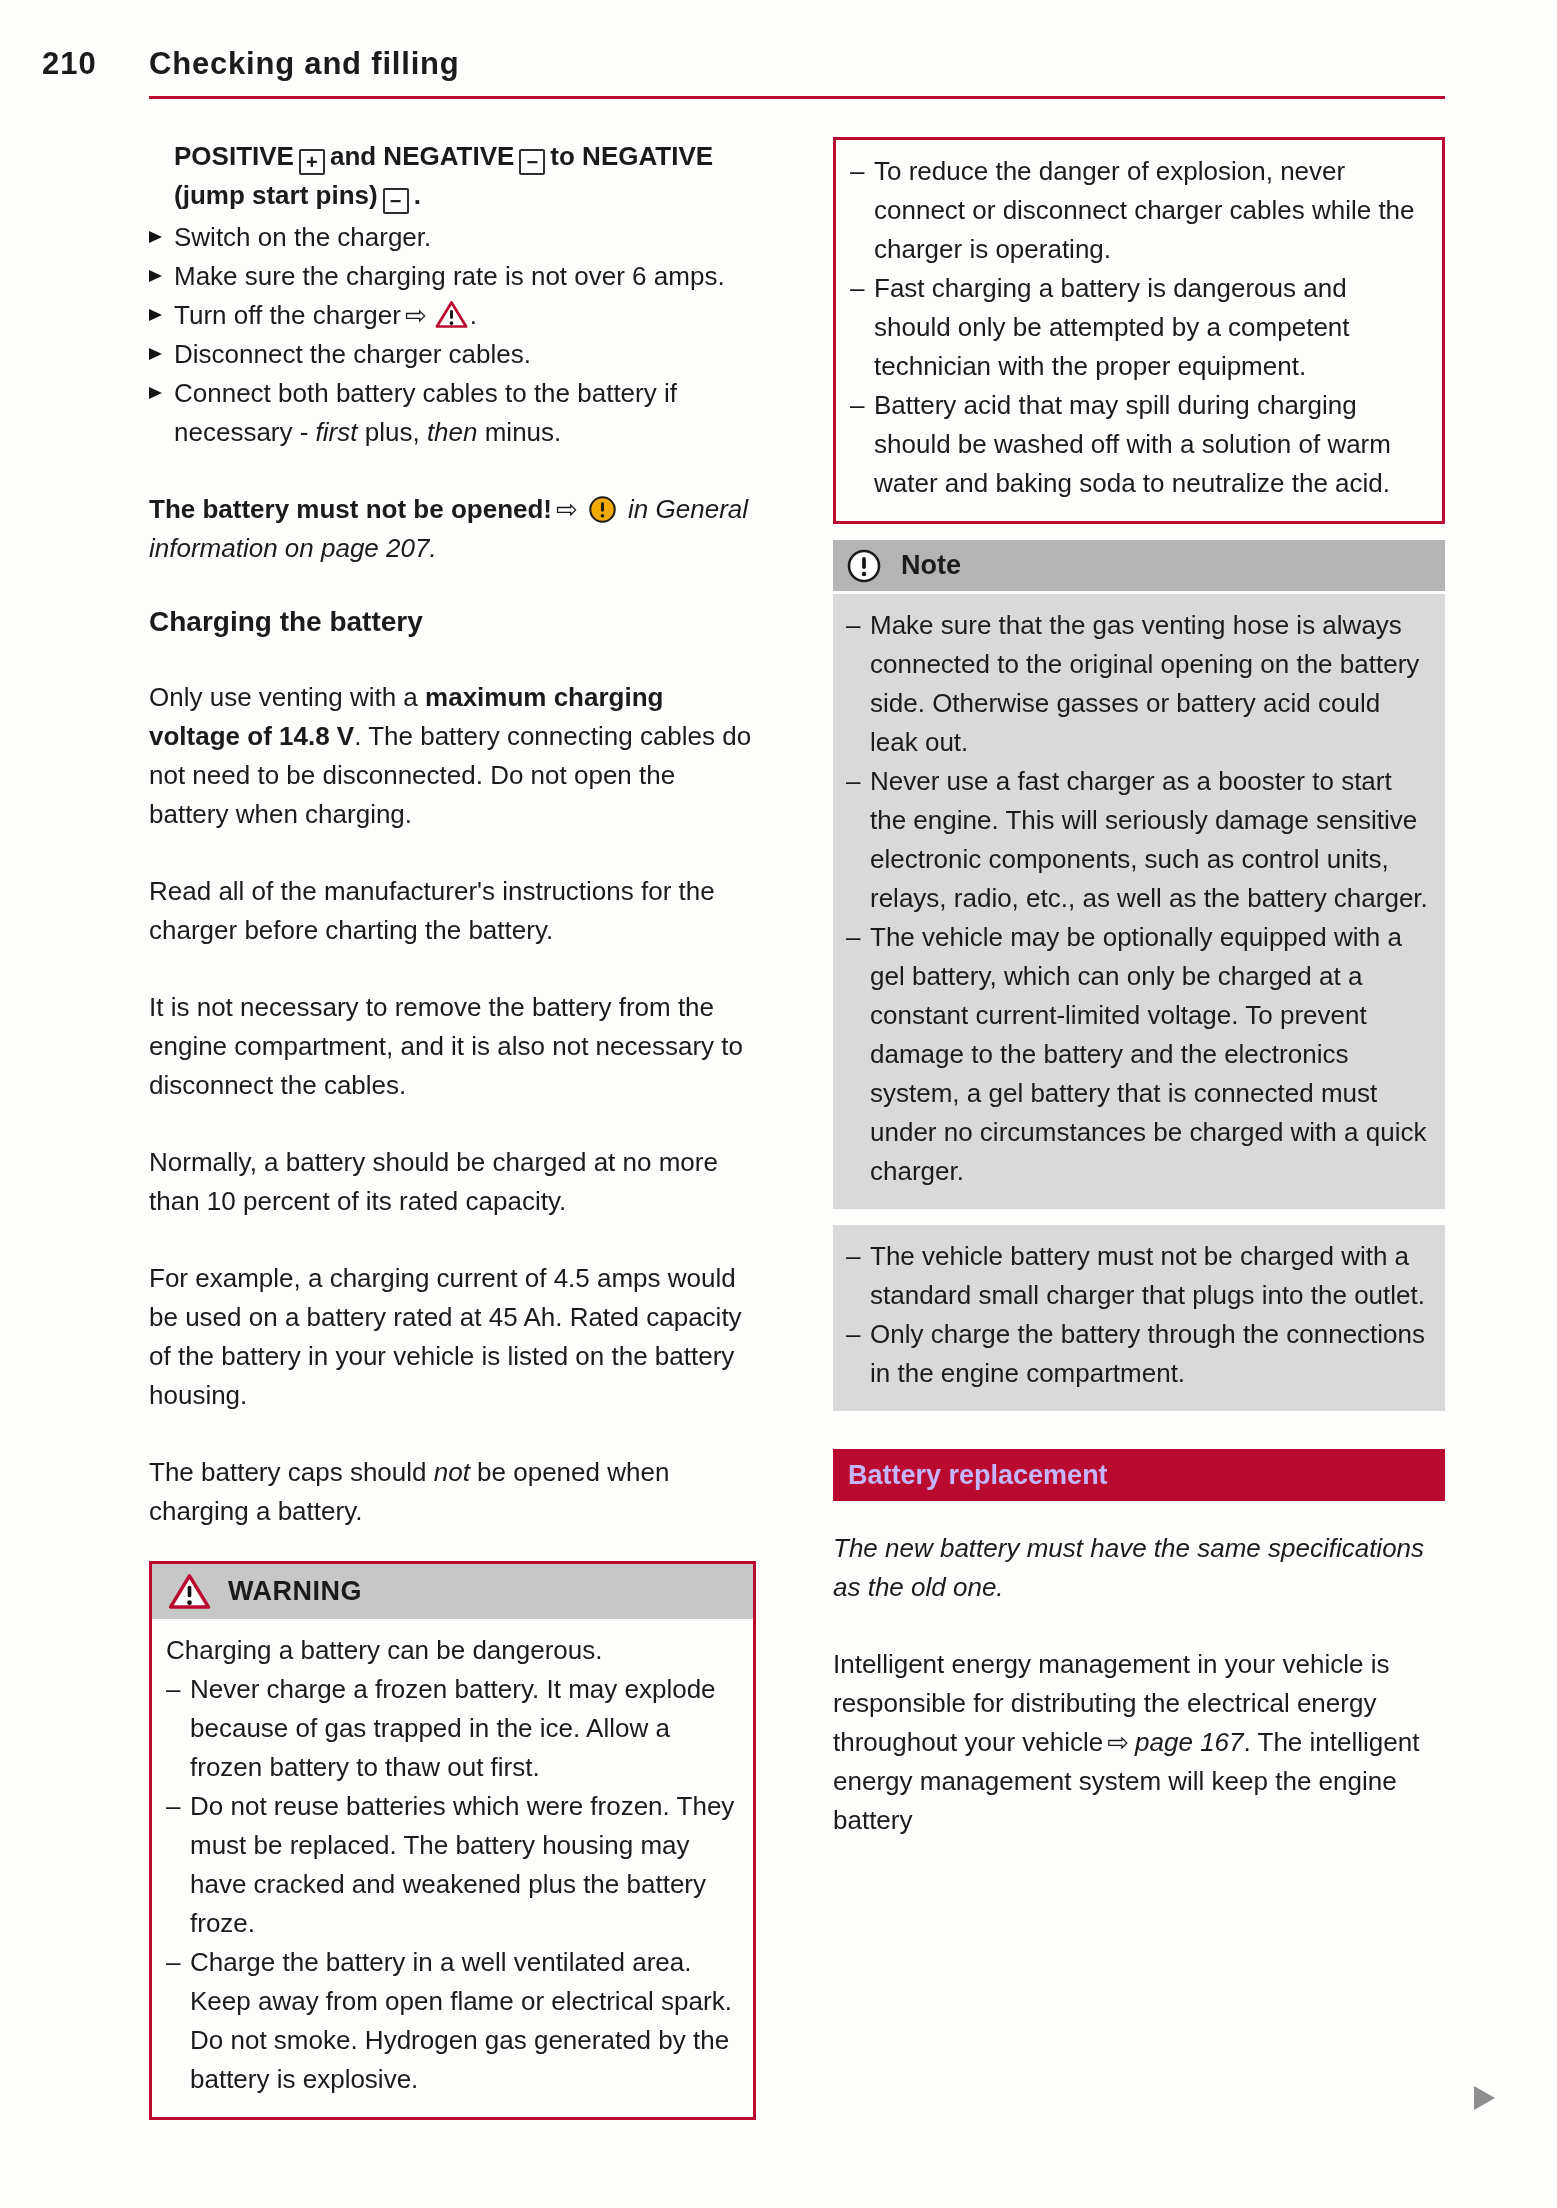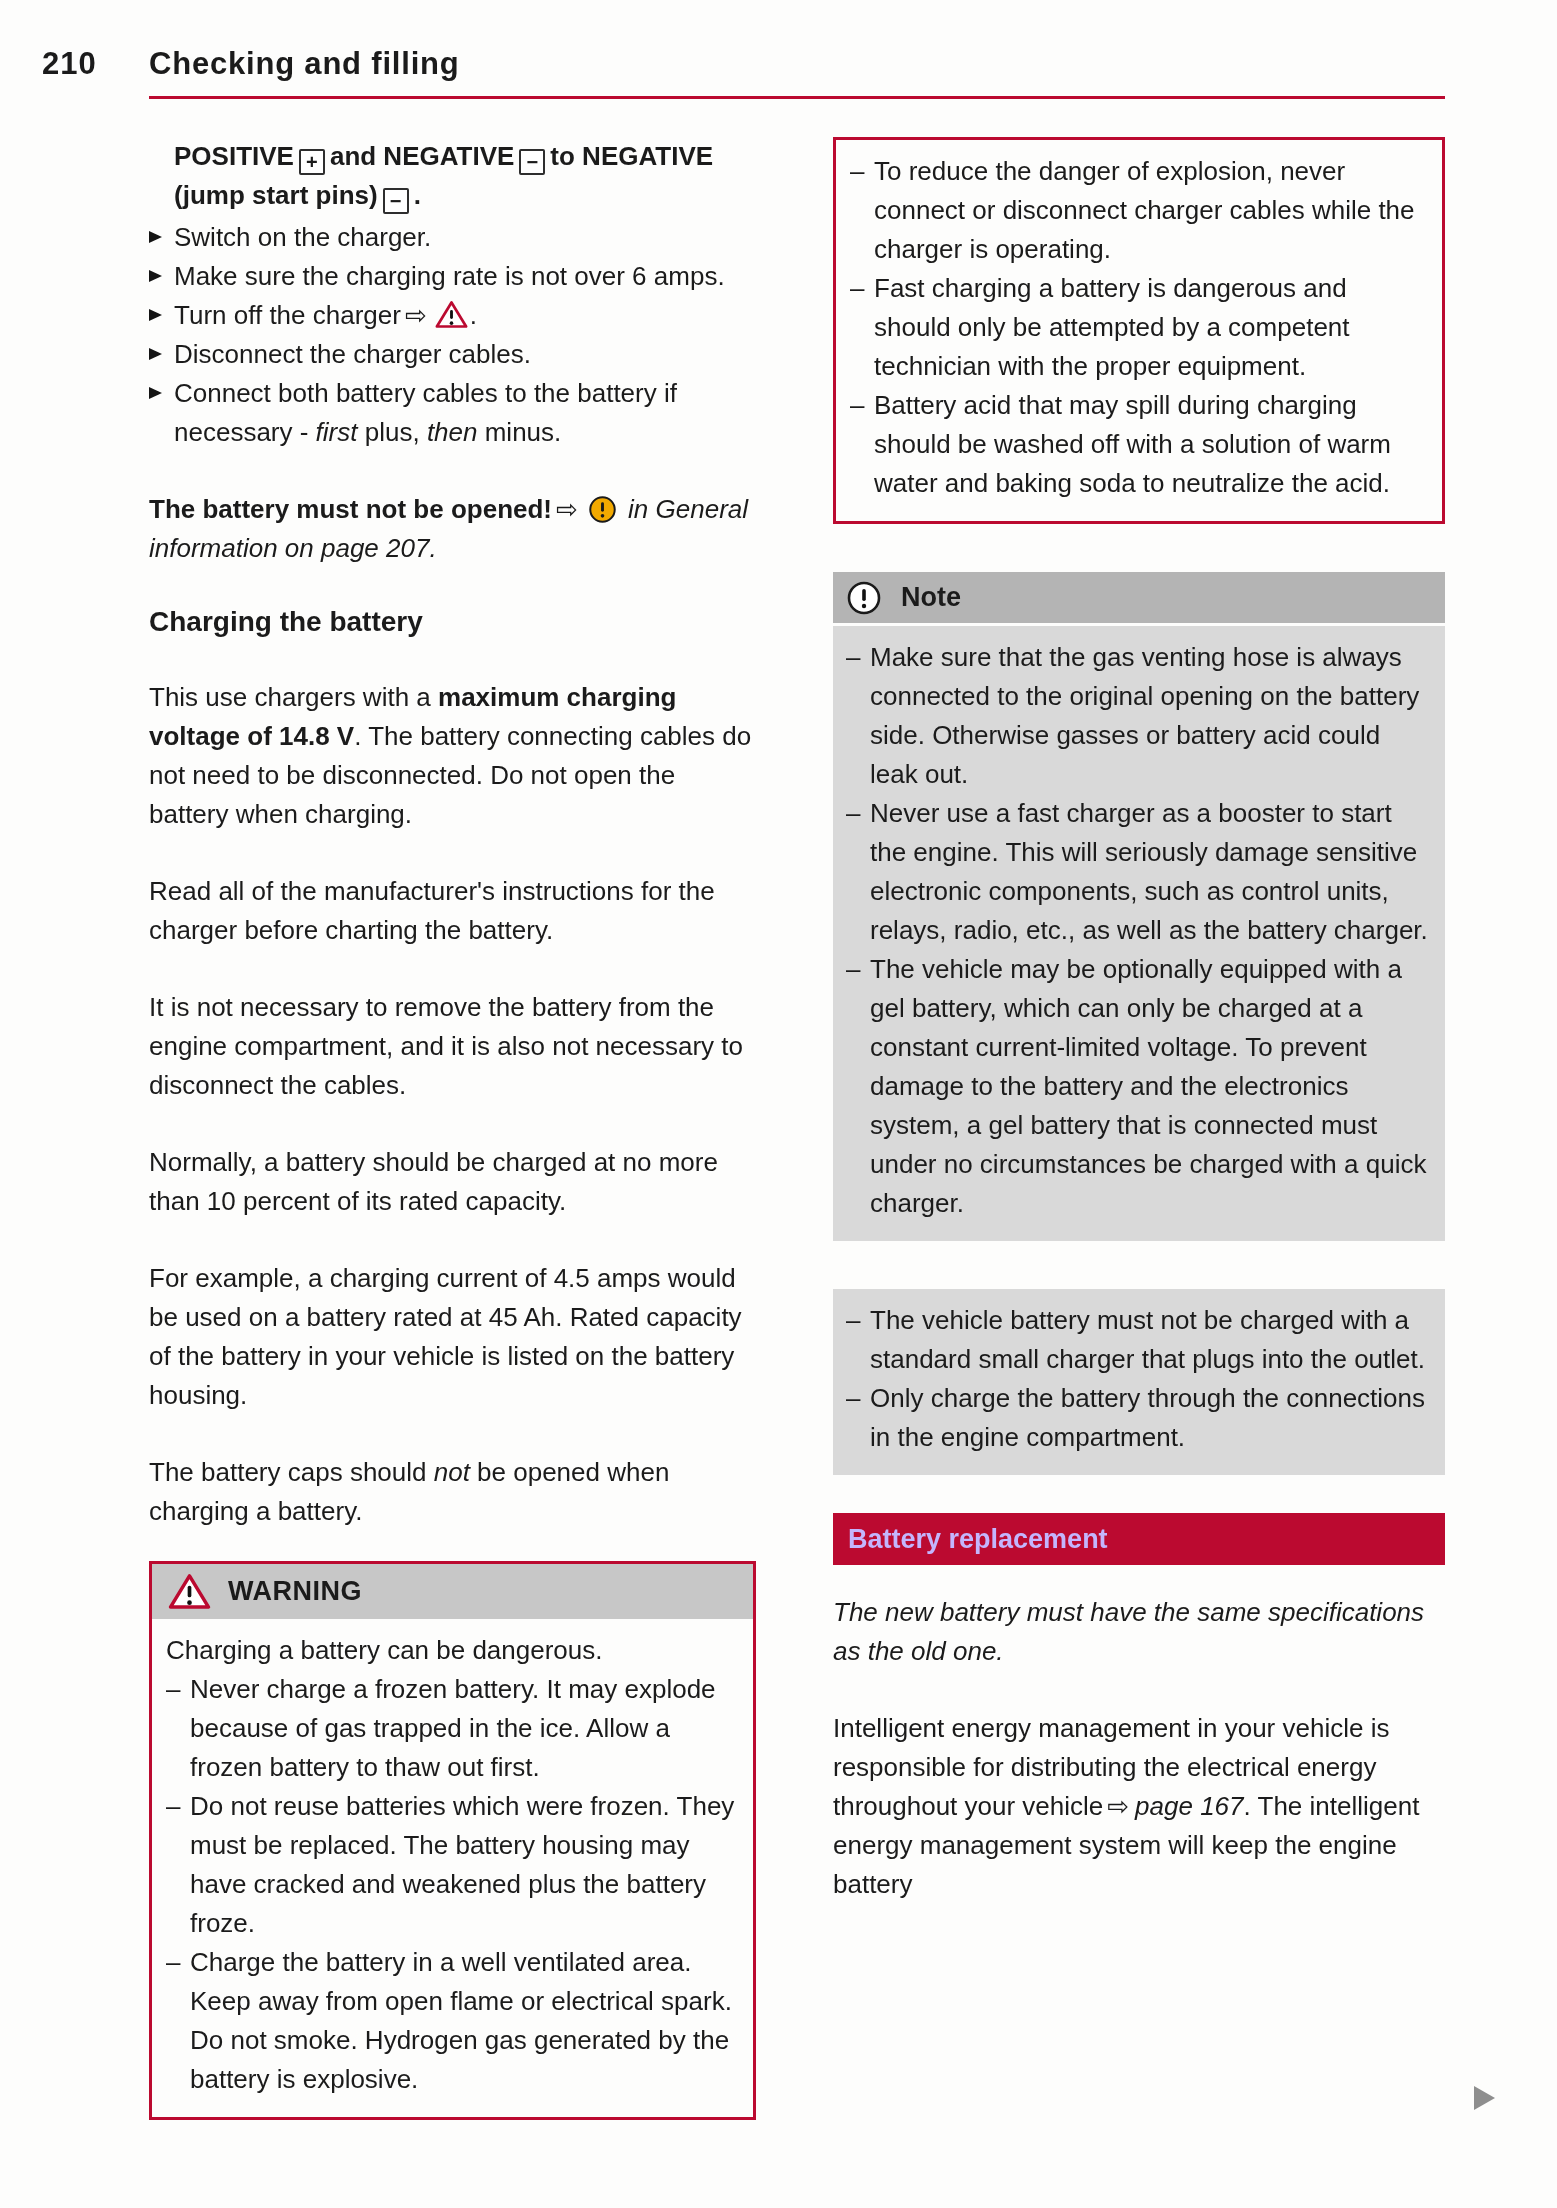--- a/index.html
+++ b/index.html
@@ -61,21 +61,21 @@
   .warnhead { background: #c7c7c7; display: flex; align-items: center; gap: 17px; padding: 8px 16px; }
   .warnlabel { font-size: 27px; font-weight: 700; letter-spacing: 0.5px; }
   .warnbody { padding: 8px 16px 18px 14px; }
   .warnbody.cont { padding-top: 12px; }
   .wintro { margin: 4px 0 0; }
 
   .ditem { display: flex; }
   .dmark { flex: none; width: 24px; }
   .dtext { flex: 1; }
 
-  .graybox { margin-top: 48px; }
+  .graybox { margin-top: 16px; }
   .grayhead {
     background: #b4b4b4; display: flex; align-items: center; gap: 19px;
     padding: 6px 13px; border-bottom: 3px solid #fdfdfc;
   }
   .graylabel { font-size: 27px; font-weight: 700; }
   .graybody { background: #d9d9d9; padding: 12px 14px 18px 13px; }
 
   .banner {
     background: #bb0a30; color: #c4b5fd; font-size: 27px; font-weight: 700;
     padding: 9px 15px; margin-top: 38px; line-height: 34px;
@@ -144,21 +144,21 @@
           <span class="b">The battery must not be opened!</span><span class="arrow">⇨</span><svg class="circ-inline" viewBox="0 0 32 32">
               <circle cx="16" cy="16" r="13.5" fill="#f2a900" stroke="#1a1a1a" stroke-width="2.2"></circle>
               <rect x="14.4" y="8" width="3.2" height="10.5" rx="1.6" fill="#1a1a1a"></rect>
               <circle cx="16" cy="23" r="2" fill="#1a1a1a"></circle>
             </svg> <span class="it">in General information on page 207.</span>
         </p>
 
         <h2 class="h2">Charging the battery</h2>
 
         <p class="para">
-          <span>This use chargers with a </span><span class="b">maximum charging voltage of 14.8 V</span><span>. The battery connecting cables do not need to be disconnected. Do not open the battery when charging.</span>
+          <span>Only use venting with a </span><span class="b">maximum charging voltage of 14.8 V</span><span>. The battery connecting cables do not need to be disconnected. Do not open the battery when charging.</span>
         </p>
 
         <p class="para">Read all of the manufacturer's instructions for the charger before charting the battery.</p>
         <p class="para">It is not necessary to remove the battery from the engine compartment, and it is also not necessary to disconnect the cables.</p>
         <p class="para">Normally, a battery should be charged at no more than 10 percent of its rated capacity.</p>
         <p class="para">For example, a charging current of 4.5 amps would be used on a battery rated at 45 Ah. Rated capacity of the battery in your vehicle is listed on the battery housing.</p>
 
         <p class="para">
           <span>The battery caps should </span><span class="it">not</span><span> be opened when charging a battery.</span>
         </p>

